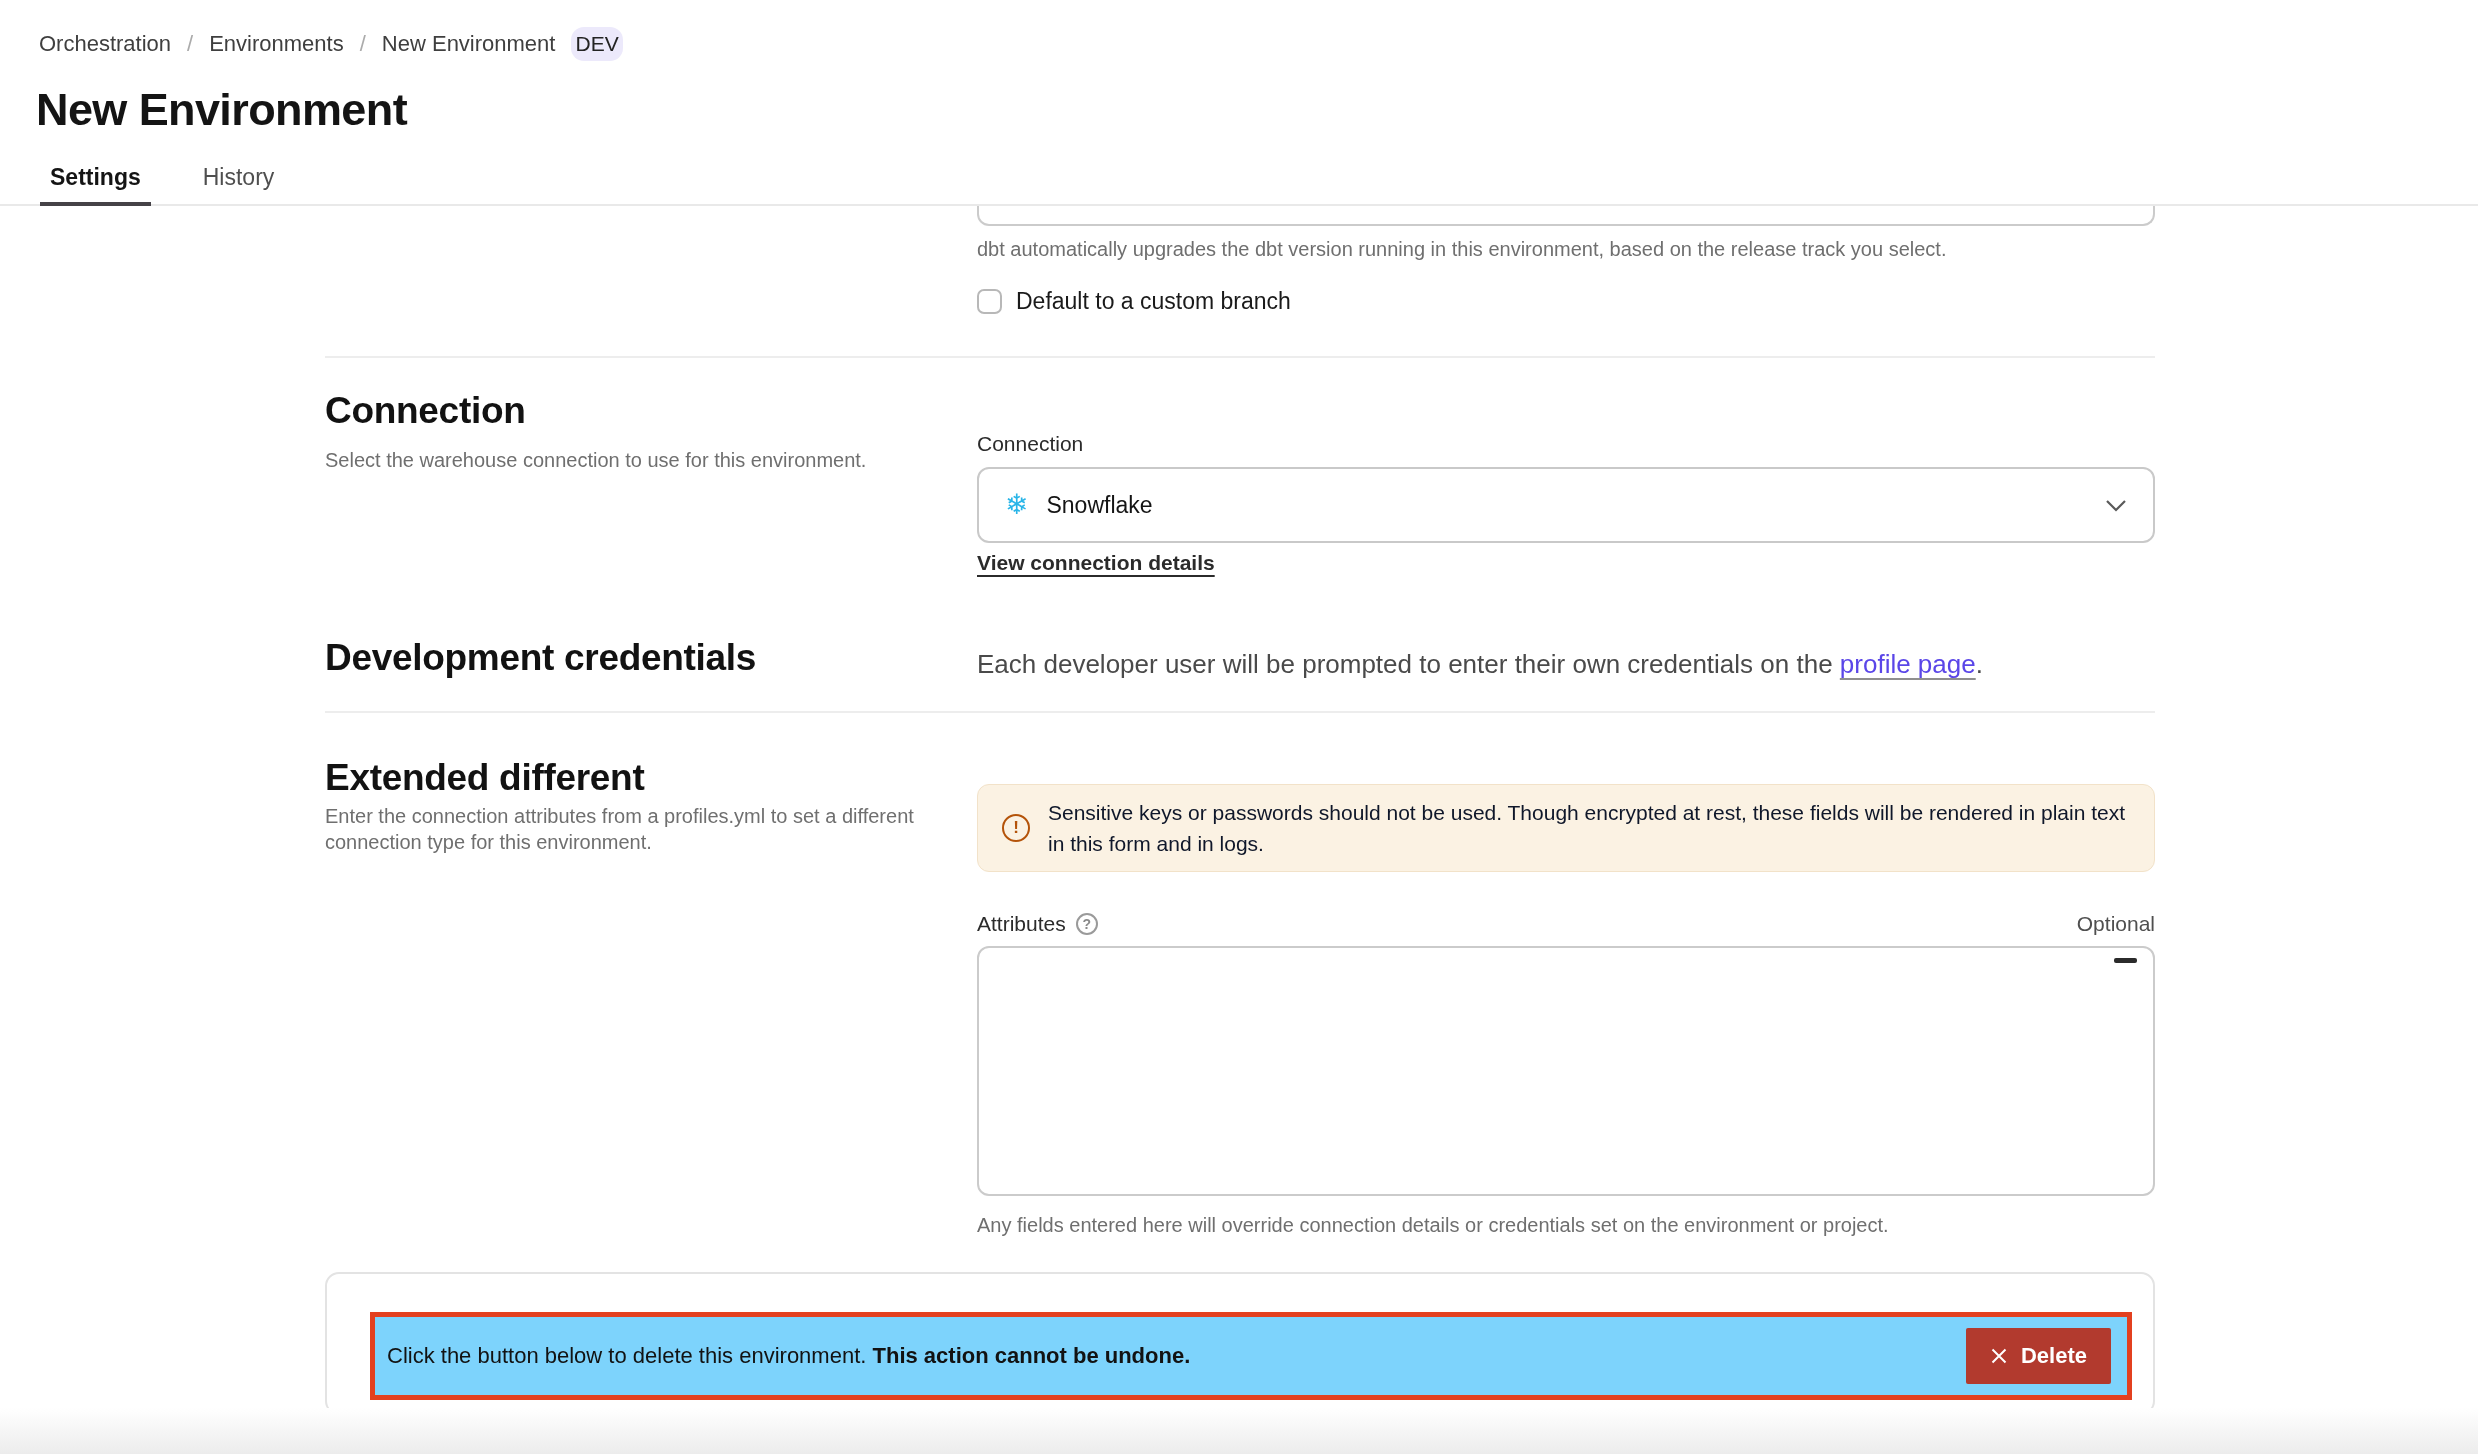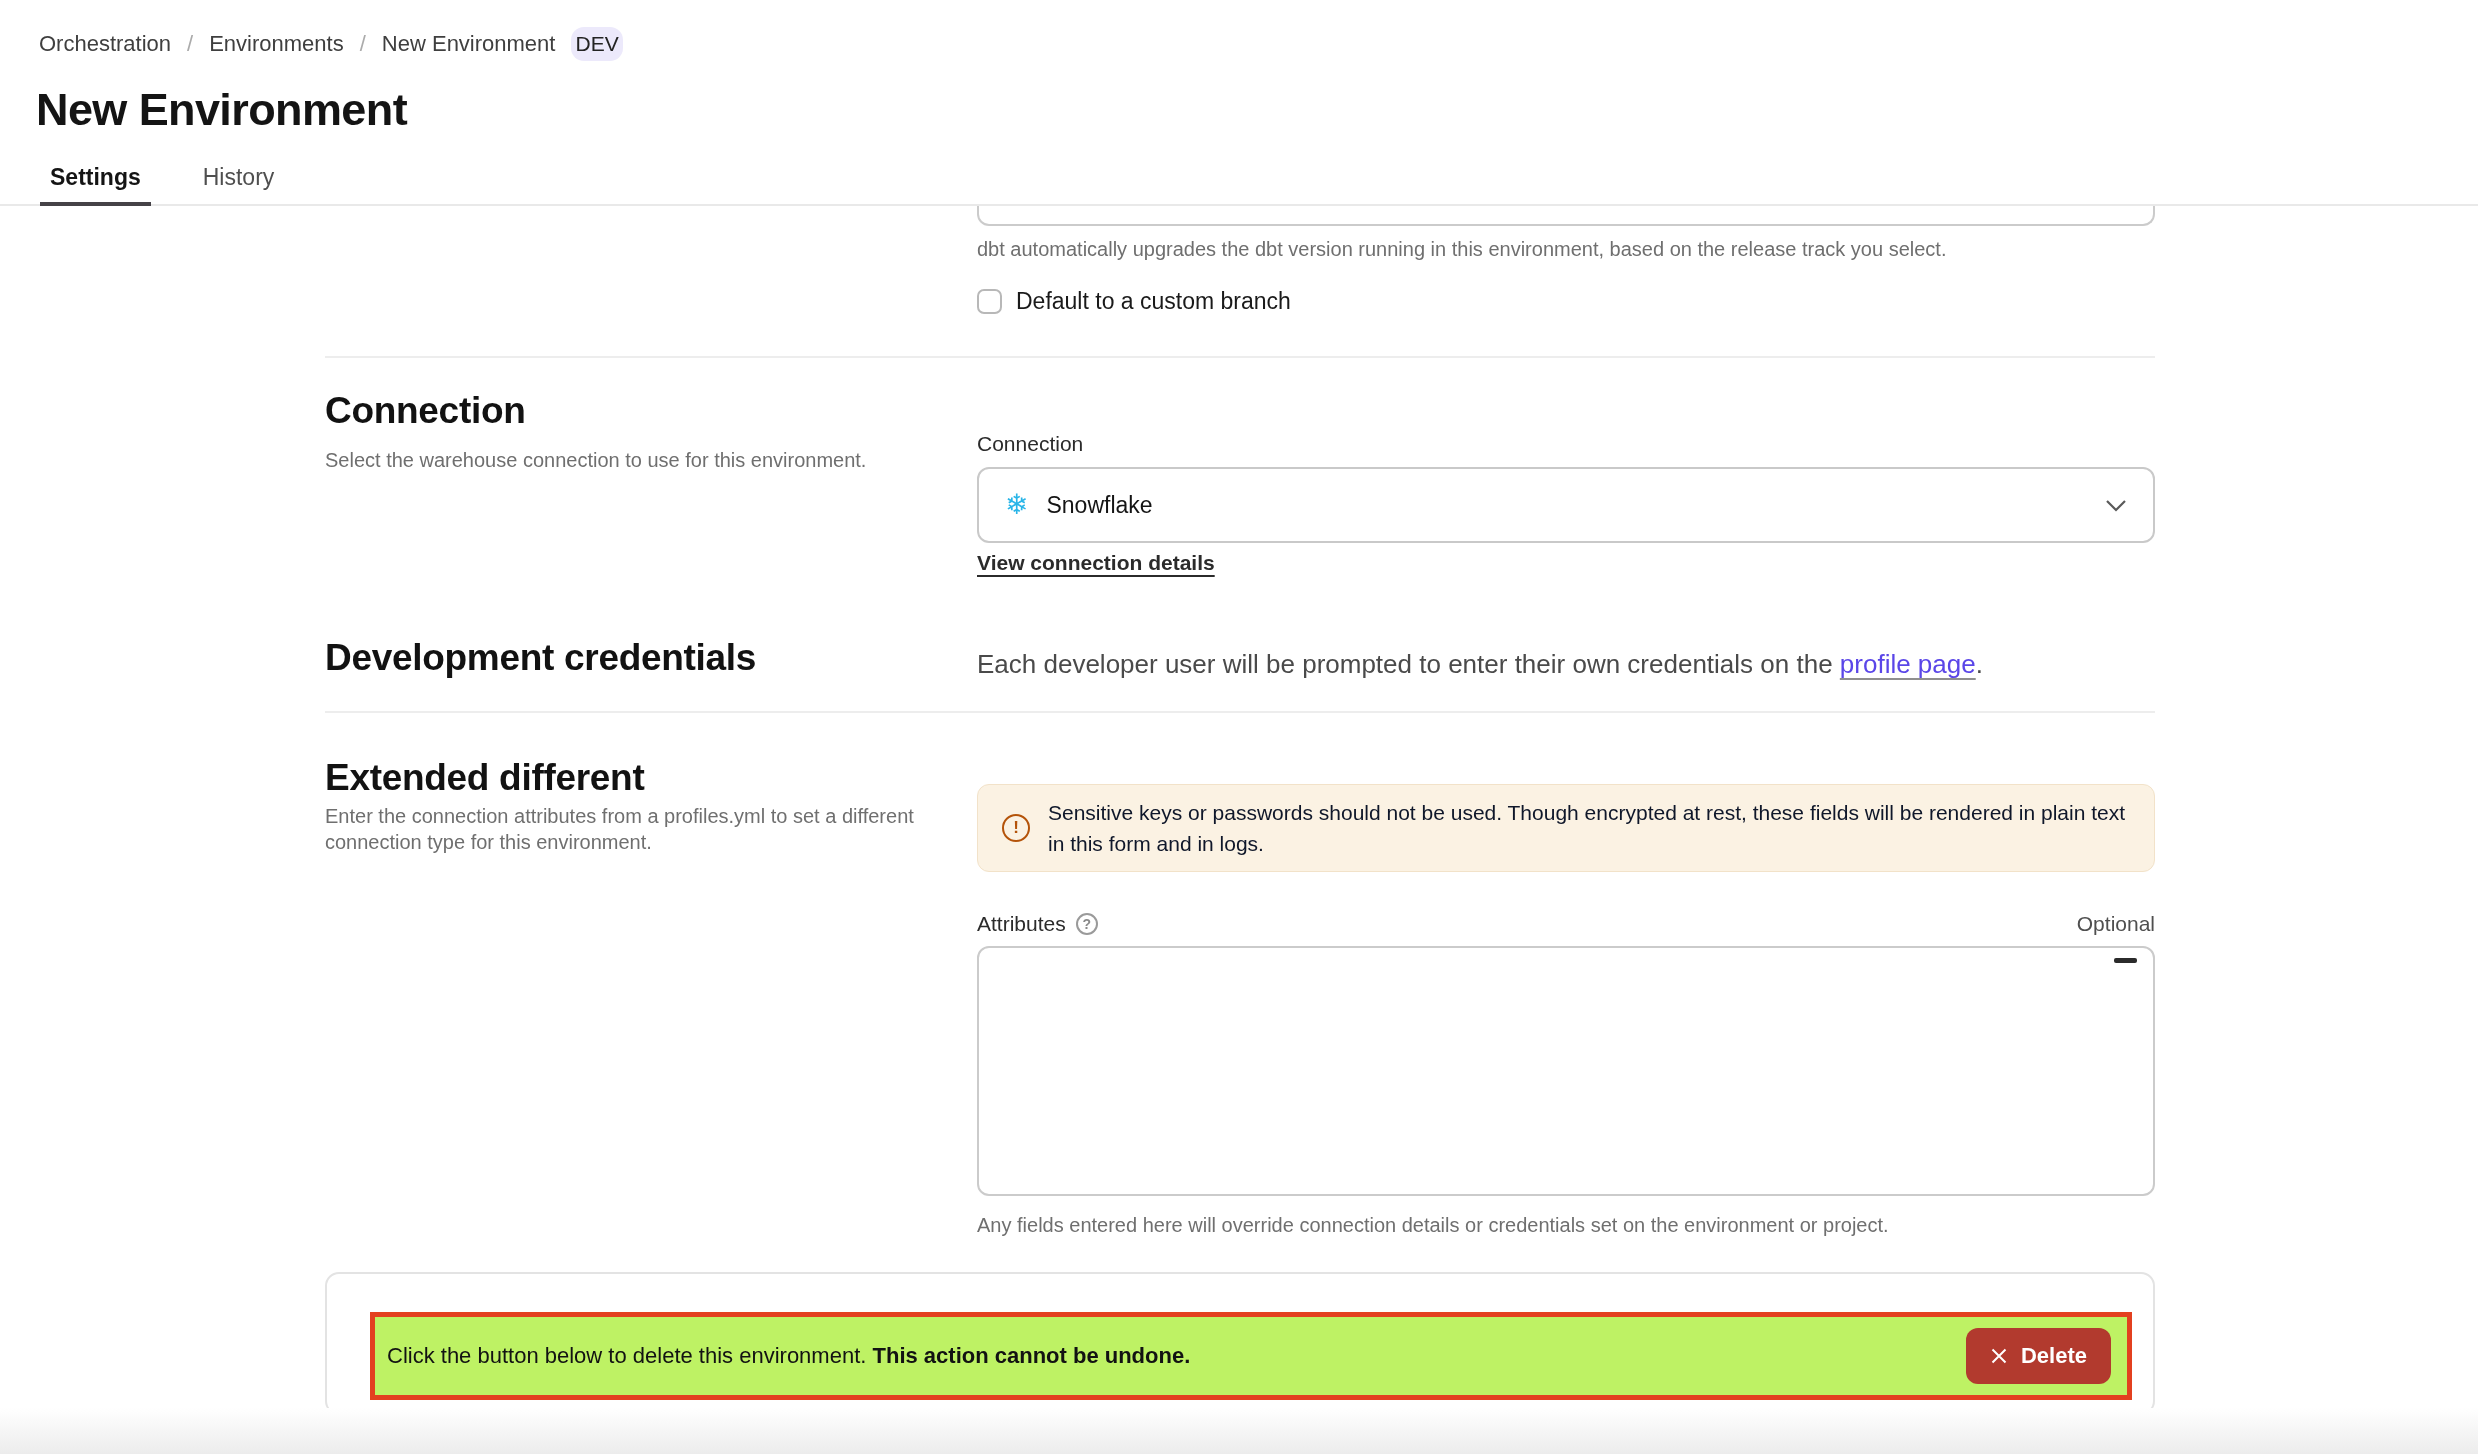--- a/index.html
+++ b/index.html
@@ -96,26 +96,26 @@
                           resize:none; background:#fff; outline:none; font-family:"Liberation Mono", monospace;
                           font-size:20px; padding:16px 20px; color:#222; }
   .collapse-handle { position:absolute; right:18px; top:12px; width:23px; height:5px;
                      background:#2b2b2b; border-radius:2px; cursor:pointer; }
 
   .helper-attr { left:977px; top:1214px; }
 
   .danger-card { position:absolute; left:325px; top:1272px; width:1830px; height:143px;
                  border:2px solid #e3e3e3; border-radius:14px; background:#fff; }
   .danger-highlight { position:absolute; left:43px; top:38px; width:1762px; height:88px;
-                      border:5px solid #E3401F; background:#bef264; display:flex; align-items:center;
+                      border:5px solid #E3401F; background:#7dd3fc; display:flex; align-items:center;
                       padding:0 16px 0 12px; }
   .danger-text { font-size:22px; color:#121212; }
   .danger-text b { font-weight:700; }
   .btn-delete { margin-left:auto; display:flex; align-items:center; gap:13px; height:56px;
-                padding:0 24px; background:#B23A2E; border:none; border-radius:12px;
+                padding:0 24px; background:#B23A2E; border:none; border-radius:2px;
                 color:#fff; font-size:22px; font-weight:600; cursor:pointer; }
 
   .bottom-fade { position:absolute; left:0; top:1408px; width:2478px; height:46px;
                  background:linear-gradient(#ffffff, #ececec); }
 </style>
 </head>
 <body>
 
 <div class="page">
 

